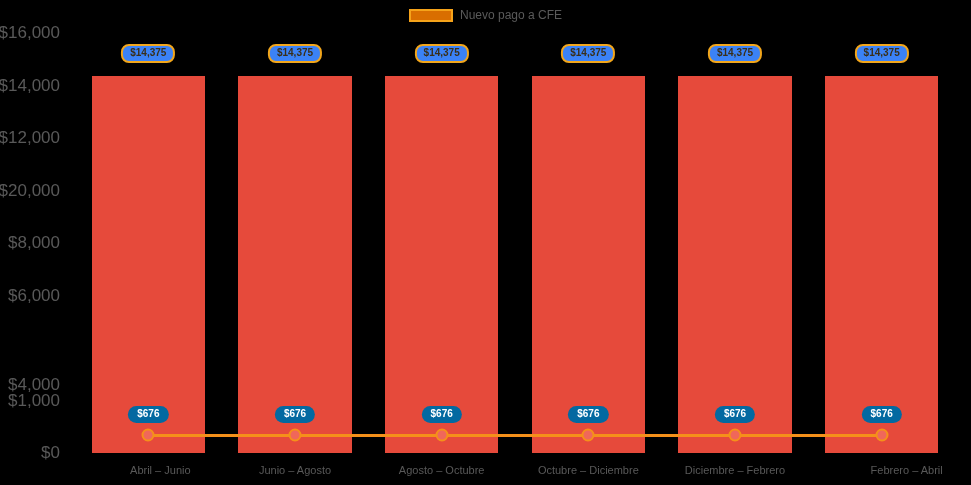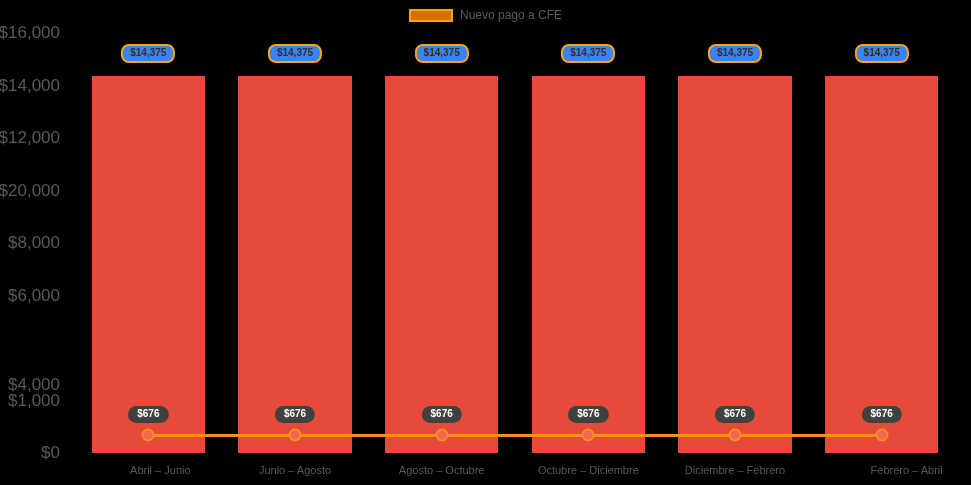--- a/index.html
+++ b/index.html
@@ -115,21 +115,21 @@
     padding: 1px 7px 2px 7px;
     line-height: 12px;
     white-space: nowrap;
     font-family: "Liberation Sans", sans-serif;
   }
 
   
   .line-badge {
     position: absolute;
     transform: translate(-50%, -100%);
-    background: #404040;
+    background: #0369a1;
     border-radius: 10px;
     color: #FFFFFF;
     font-size: 10px;
     font-weight: bold;
     padding: 2px 9px 3px 9px;
     line-height: 12px;
     white-space: nowrap;
     font-family: "Liberation Sans", sans-serif;
   }
 

